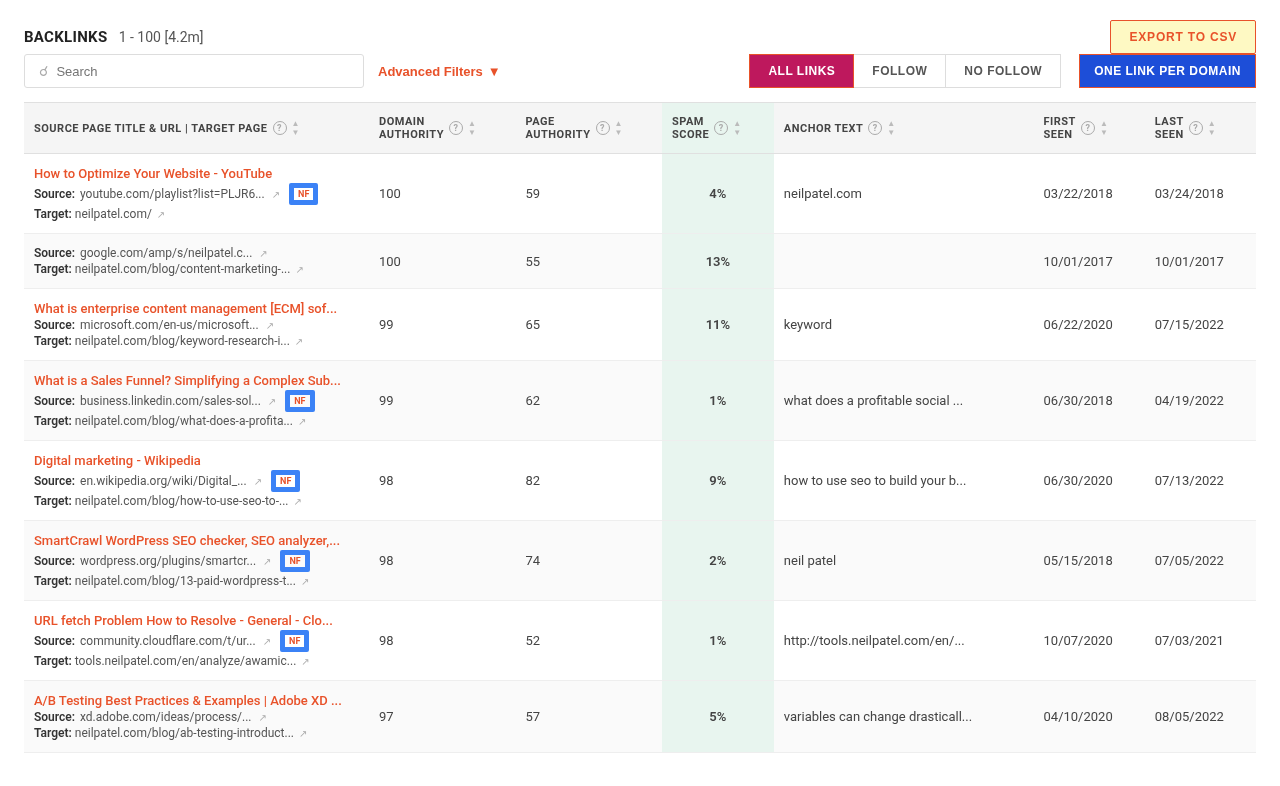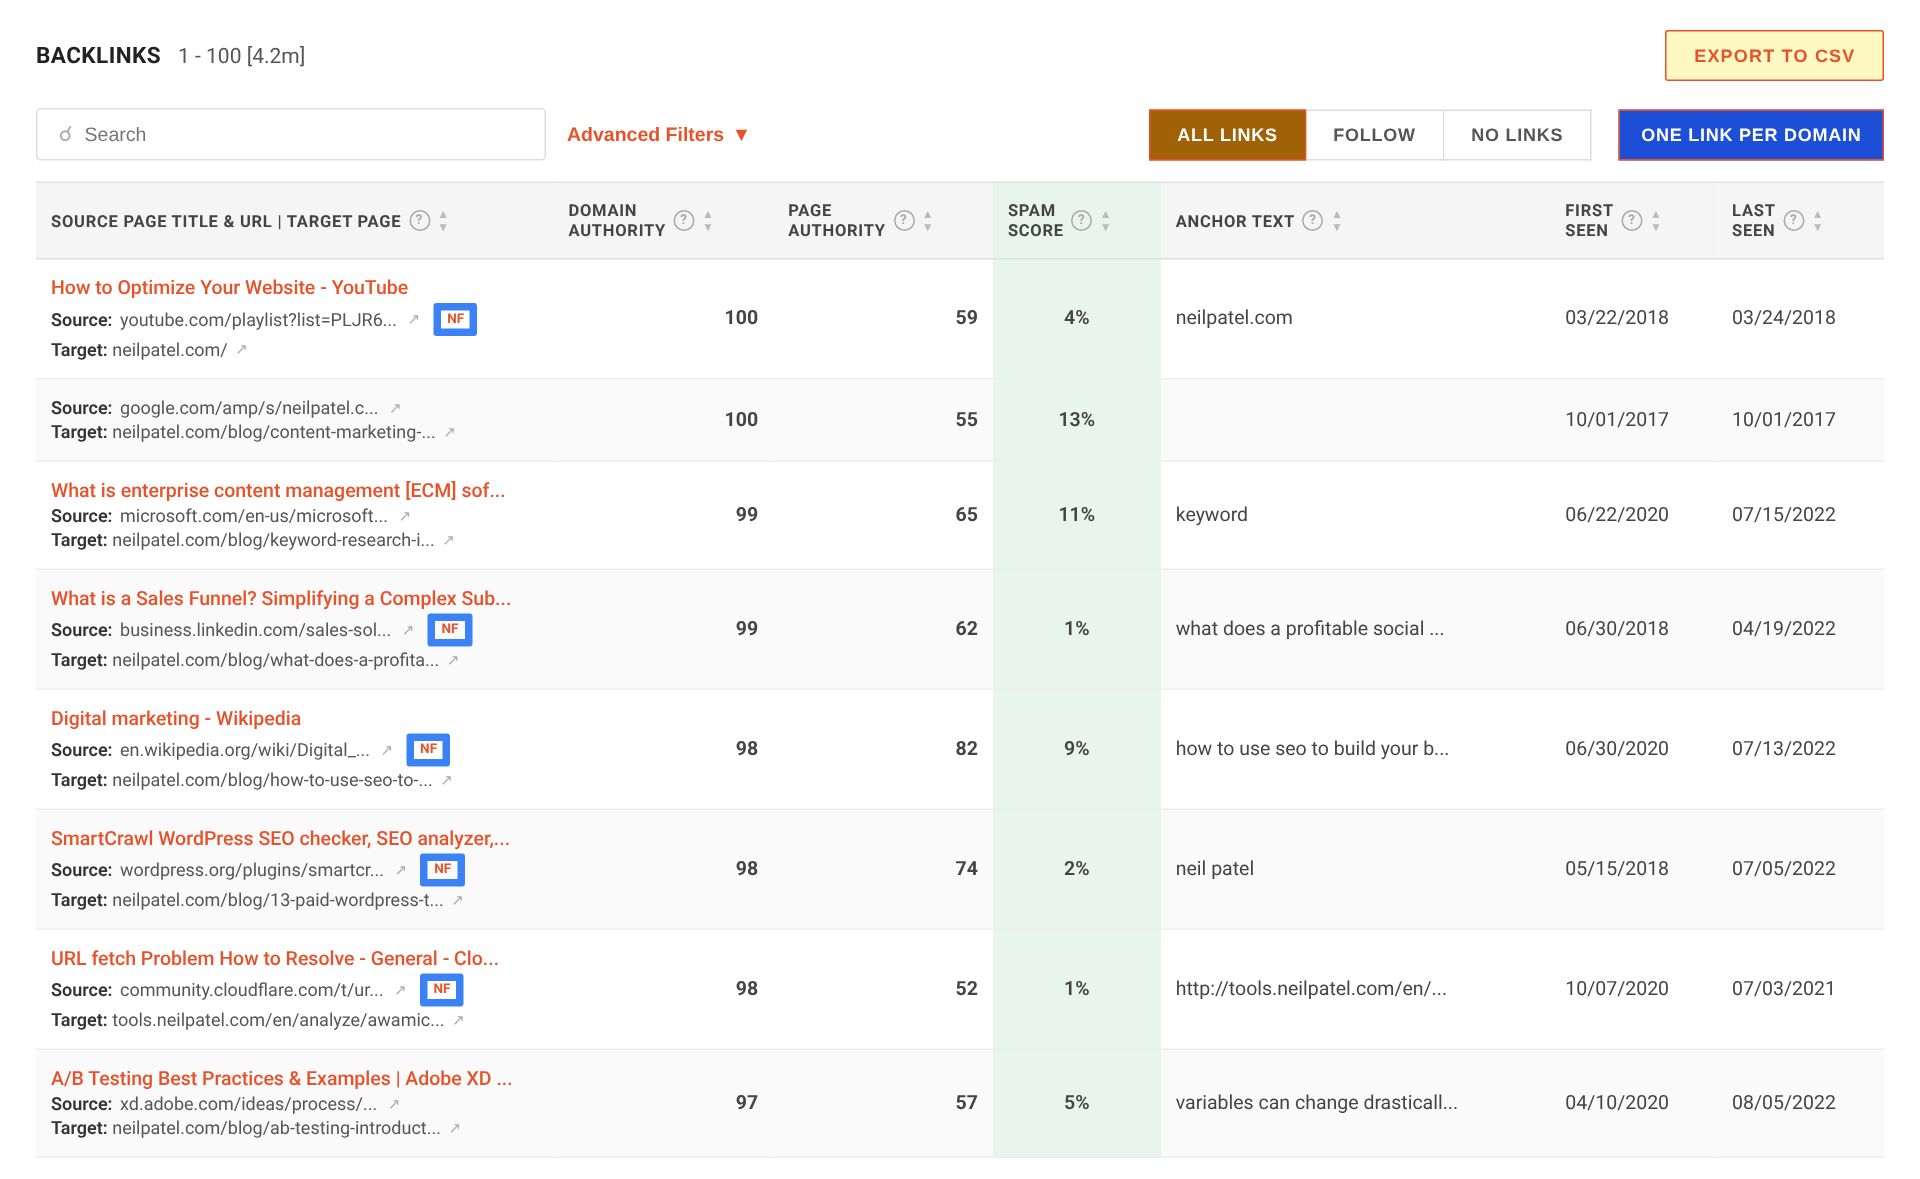--- a/index.html
+++ b/index.html
@@ -13,21 +13,20 @@
       width: 1280px;
       min-height: 786px;
       background: #fff;
       padding: 20px 24px;
     }
     
     .header-row {
       display: flex;
       align-items: center;
       justify-content: space-between;
-      margin-bottom: 18px;
     }
     .backlinks-title {
       font-size: 15px;
       font-weight: 700;
       color: #222;
       letter-spacing: 0.3px;
     }
     .backlinks-count {
       font-weight: 400;
       color: #555;
@@ -95,21 +94,21 @@
       border: 1.5px solid #ddd;
       background: #fff;
       color: #555;
       padding: 9px 18px;
       font-size: 12px;
       font-weight: 700;
       letter-spacing: 0.5px;
       cursor: pointer;
     }
     .filter-btn.active {
-      background: #a16207;
+      background: #be185d;
       color: #fff;
       border-color: #e8522a;
     }
     .filter-btn:not(:first-child) {
       border-left: none;
     }
     .one-link-btn {
       background: #1d4ed8;
       color: #fff;
       border: 1.5px solid #e8522a;
@@ -218,22 +217,22 @@
       margin-left: 2px;
     }
     .target-line {
       font-size: 12px;
       color: #555;
       display: flex;
       align-items: center;
       gap: 3px;
     }
     .num-col {
-      text-align: right;
-      font-weight: 700;
+      text-align: left;
+      font-weight: 400;
       color: #333;
       font-size: 14px;
     }
     .spam-col {
       background: #e8f5ef;
       text-align: center;
       font-weight: 600;
       color: #333;
     }
     .anchor-col {
@@ -265,21 +264,21 @@
       <span class="search-icon">☌</span>
       <input class="search-input" type="text" placeholder="Search" style="">
     </div>
     <button class="advanced-filters-btn">
       <span>Advanced Filters</span>
       <span>▼</span>
     </button>
     <div class="filter-btns">
       <button class="filter-btn active">ALL LINKS</button>
       <button class="filter-btn">FOLLOW</button>
-      <button class="filter-btn">NO LINKS</button>
+      <button class="filter-btn">NO FOLLOW</button>
     </div>
     <button class="one-link-btn">ONE LINK PER DOMAIN</button>
   </div>
 
   <table class="backlinks-table">
     <thead>
       <tr>
         <th class="source-col">
           <div class="th-inner">
             <span>SOURCE PAGE TITLE &amp; URL | TARGET PAGE</span>

